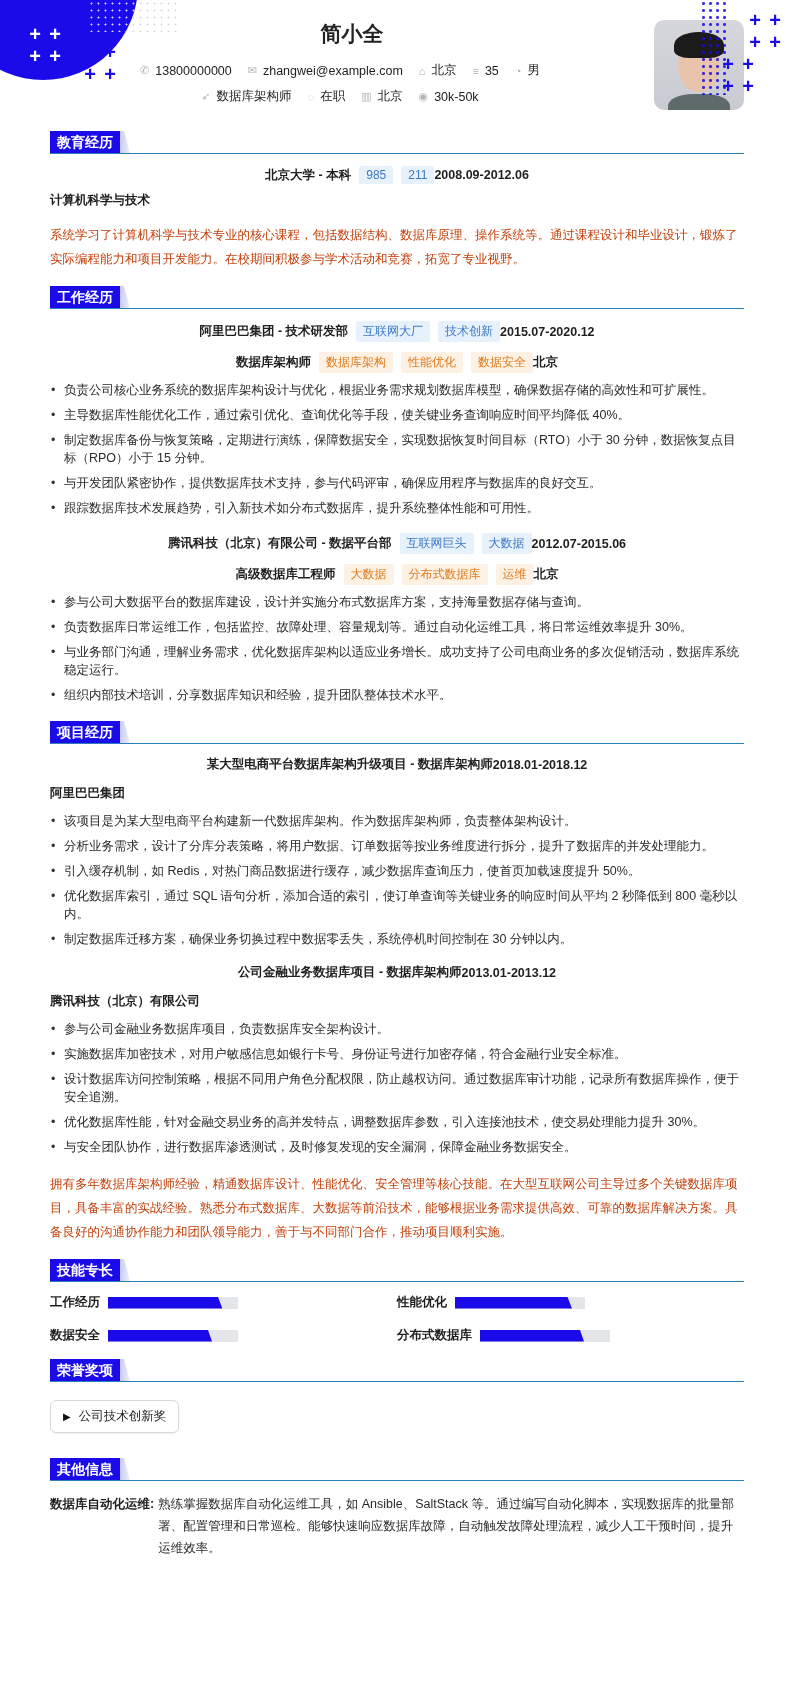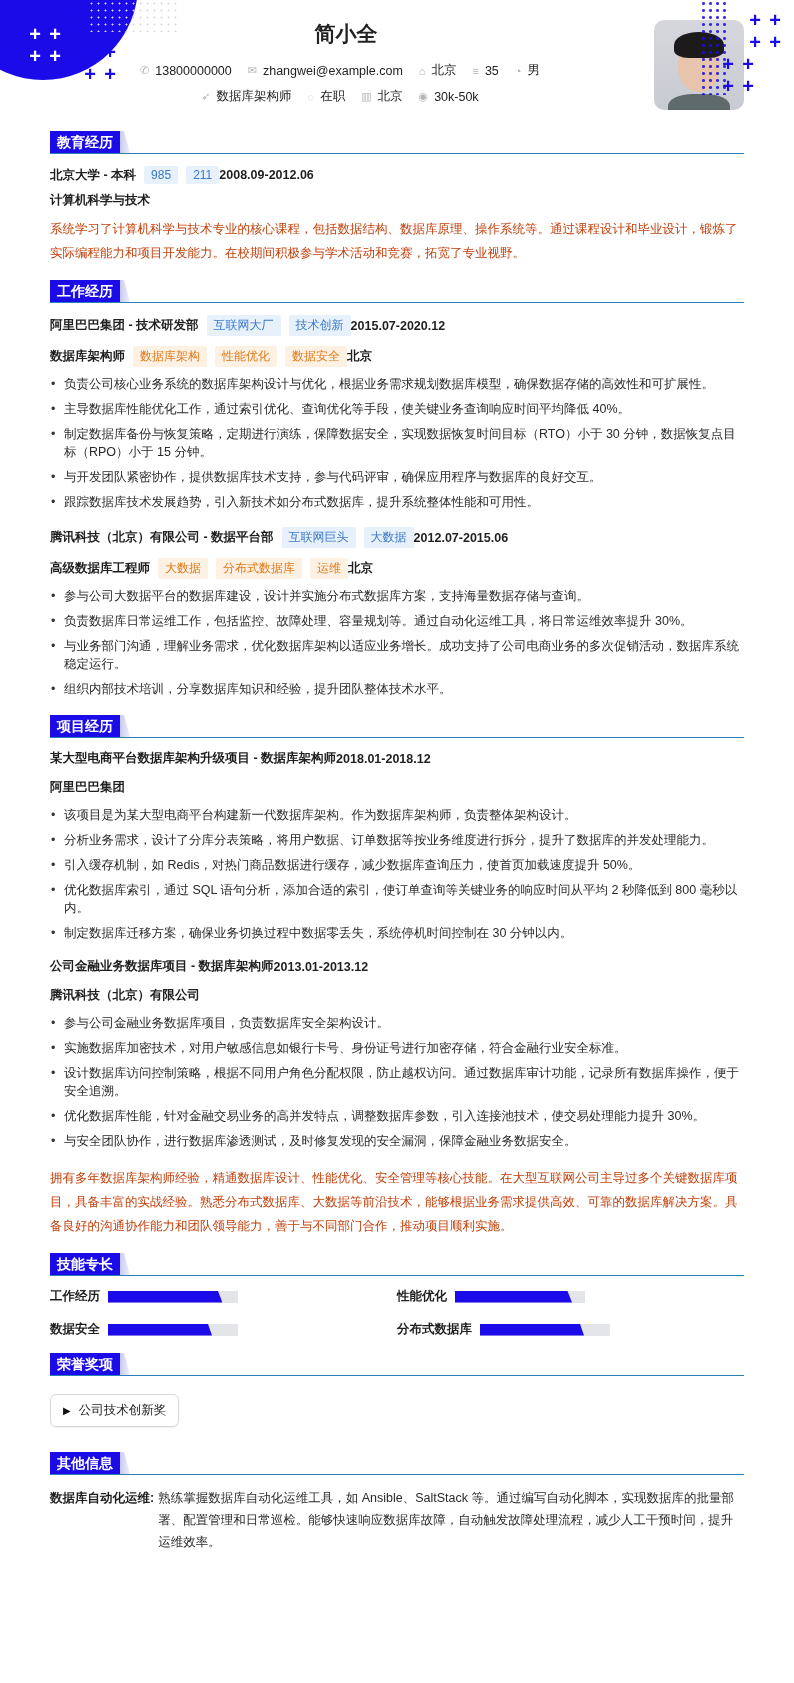--- a/index.html
+++ b/index.html
@@ -20,21 +20,21 @@
     position: absolute;
     background-image: radial-gradient(circle, #1a0be8 1.3px, transparent 1.6px);
     background-size: 7px 7px;
   }
   .dots-light {
     position: absolute;
     background-image: radial-gradient(circle, #d8d8e4 0.8px, transparent 1.2px);
     background-size: 7px 7px;
   }
   header { position: relative; height: 120px; }
-  .name { position: absolute; top: 20px; left: 6px; width: 680px; text-align: center; font-size: 21px; font-weight: bold; color: #222; }
+  .name { position: absolute; top: 20px; left: 12px; width: 680px; text-align: center; font-size: 21px; font-weight: bold; color: #222; }
   .info-row { position: absolute; left: 0; width: 680px; display: flex; justify-content: center; gap: 16px; font-size: 12.5px; color: #222; }
   .info-row.r1 { top: 62px; }
   .info-row.r2 { top: 88px; }
   .info-item { display: flex; align-items: center; gap: 6px; }
   .info-icon { color: #b4b4b4; font-size: 11px; }
   .avatar {
     position: absolute; left: 654px; top: 20px; width: 90px; height: 90px; border-radius: 10px;
     background: linear-gradient(180deg, #d6d7dd 0%, #c9cbd2 100%); overflow: hidden;
   }
   .avatar .head { position: absolute; left: 24px; top: 20px; width: 42px; height: 52px; border-radius: 45% 45% 48% 48%; background: #e8c4ac; }
@@ -45,21 +45,21 @@
   .section { margin-top: 14px; }
   .section-head { position: relative; height: 24px; border-bottom: 1.5px solid #2a7fb8; margin-bottom: 12px; }
   .section-title {
     position: absolute; left: 0; bottom: 0; background: #1a0be8; color: #fff;
     font-size: 14px; font-weight: bold; padding: 3px 7px; height: 22px; line-height: 16px;
   }
   .section-title::after {
     content: ""; position: absolute; right: -10px; top: 0; width: 10px; height: 22px;
     background: linear-gradient(90deg, #c7cbf3, #eef0fc); clip-path: polygon(0 0, 40% 0, 100% 100%, 0 100%);
   }
-  .row { display: flex; justify-content: flex-start; align-items: center; margin: 10px 0 8px; }
+  .row { display: flex; justify-content: center; align-items: center; margin: 10px 0 8px; }
   .row-left { display: flex; align-items: center; gap: 8px; }
   .strong { font-size: 12.5px; font-weight: bold; color: #1f1f1f; }
   .date { font-size: 12.5px; font-weight: bold; color: #1f1f1f; }
   .tag { font-size: 12px; padding: 2px 7px; border-radius: 2px; }
   .tag-blue { background: #e6f1fb; color: #3d78c7; }
   .tag-orange { background: #fdf1e4; color: #e07a1a; }
   .para { font-size: 12.5px; line-height: 24px; color: #c2410c; }
   ul.bullets { list-style: none; margin: 4px 0 6px; }
   ul.bullets li { font-size: 12.5px; line-height: 18px; color: #2a2a2a; padding-left: 14px; position: relative; margin-bottom: 7px; }
   ul.bullets li::before { content: "•"; position: absolute; left: 1px; top: 0; color: #333; }
@@ -171,21 +171,21 @@
         <div class="section-title">教育经历</div>
       </div>
     <div class="row">
       <div class="row-left">
         <span class="strong">北京大学 - 本科</span>
         <span class="tag tag-blue">985</span>
         <span class="tag tag-blue">211</span>
       </div>
       <span class="date">2008.09-2012.06</span>
     </div>
-    <div class="strong" style="margin-bottom:8px;">计算机科学与技术</div>
+    <div class="strong" style="margin-bottom:14px;">计算机科学与技术</div>
     <p class="para">系统学习了计算机科学与技术专业的核心课程，包括数据结构、数据库原理、操作系统等。通过课程设计和毕业设计，锻炼了实际编程能力和项目开发能力。在校期间积极参与学术活动和竞赛，拓宽了专业视野。</p>
   </section>
 
   <section class="section">
     <div class="section-head">
         <div class="section-title">工作经历</div>
       </div>
 
     <div class="block">
       <div class="row">

